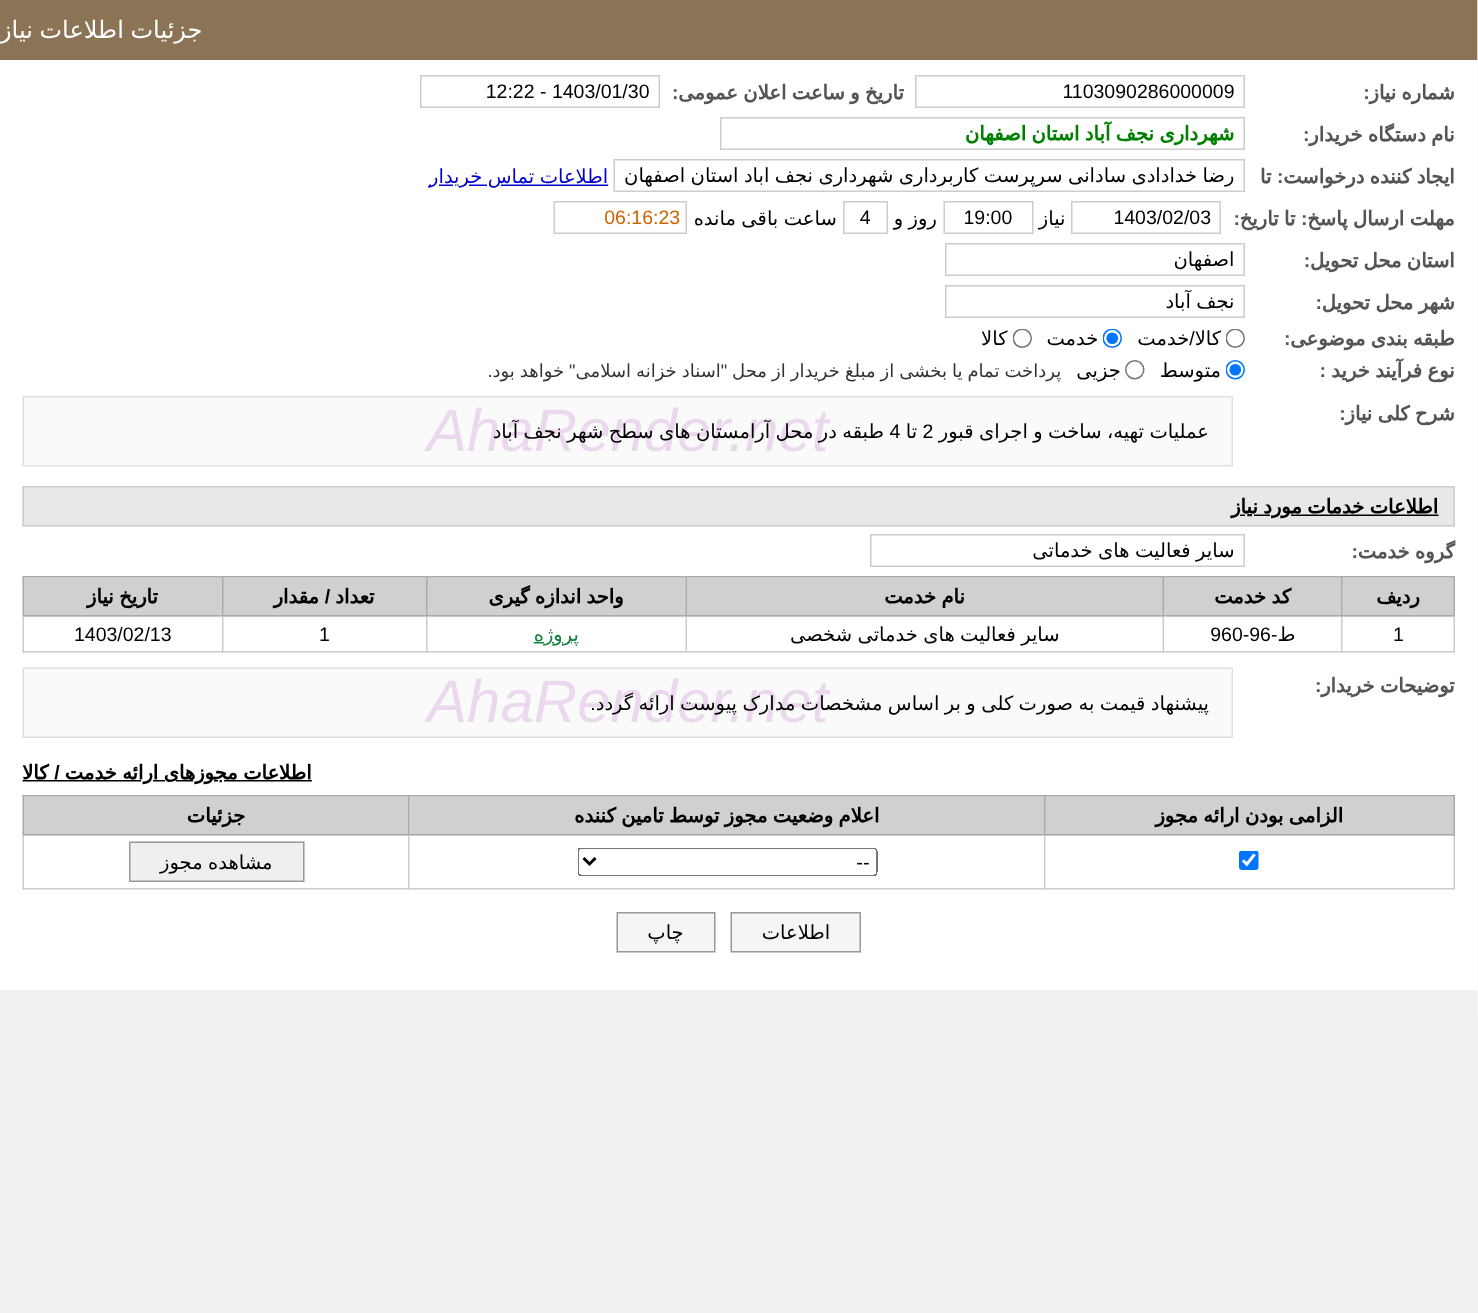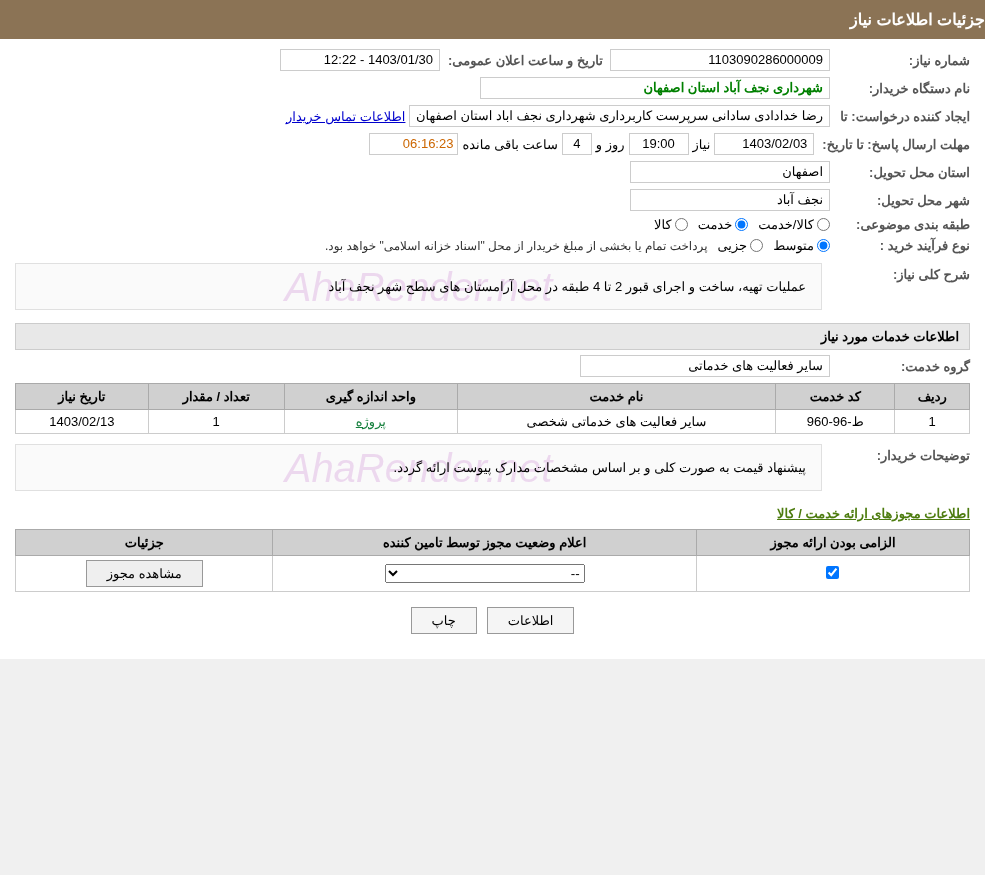--- a/index.html
+++ b/index.html
@@ -10,24 +10,24 @@
       direction: rtl;
     }
     .page-wrapper {
       max-width: 985px;
       margin: 0 auto;
       background: #fff;
     }
     .header-bar {
       background: #8B7355;
       color: #fff;
-      text-align: right;
+      text-align: left;
       padding: 10px 0;
       font-size: 16px;
-      font-weight: bold;
+      font-weight: normal;
     }
     .main-content {
       padding: 10px 15px;
     }
     .info-row {
       display: flex;
       align-items: center;
       margin-bottom: 6px;
       flex-wrap: wrap;
     }
@@ -68,20 +68,21 @@
       display: inline-block;
       text-align: center;
     }
     .section-title {
       background: #e8e8e8;
       border: 1px solid #ccc;
       padding: 5px 10px;
       font-weight: bold;
       margin-bottom: 5px;
       margin-top: 8px;
+      text-decoration: underline;
     }
     .radio-group {
       display: flex;
       gap: 10px;
       align-items: center;
     }
     .radio-item {
       display: flex;
       align-items: center;
       gap: 3px;
@@ -135,22 +136,22 @@
       font-size: 40px;
       color: #a21caf;
       pointer-events: none;
       white-space: nowrap;
       font-style: italic;
     }
     .license-section {
       margin-top: 10px;
     }
     .license-title {
-      text-align: right;
-      color: #4d7c0f;
+      text-align: left;
+      color: #000000;
       text-decoration: underline;
       font-weight: bold;
       margin-bottom: 8px;
     }
     .buttons-row {
       display: flex;
       justify-content: center;
       gap: 10px;
       margin: 15px 0;
     }

